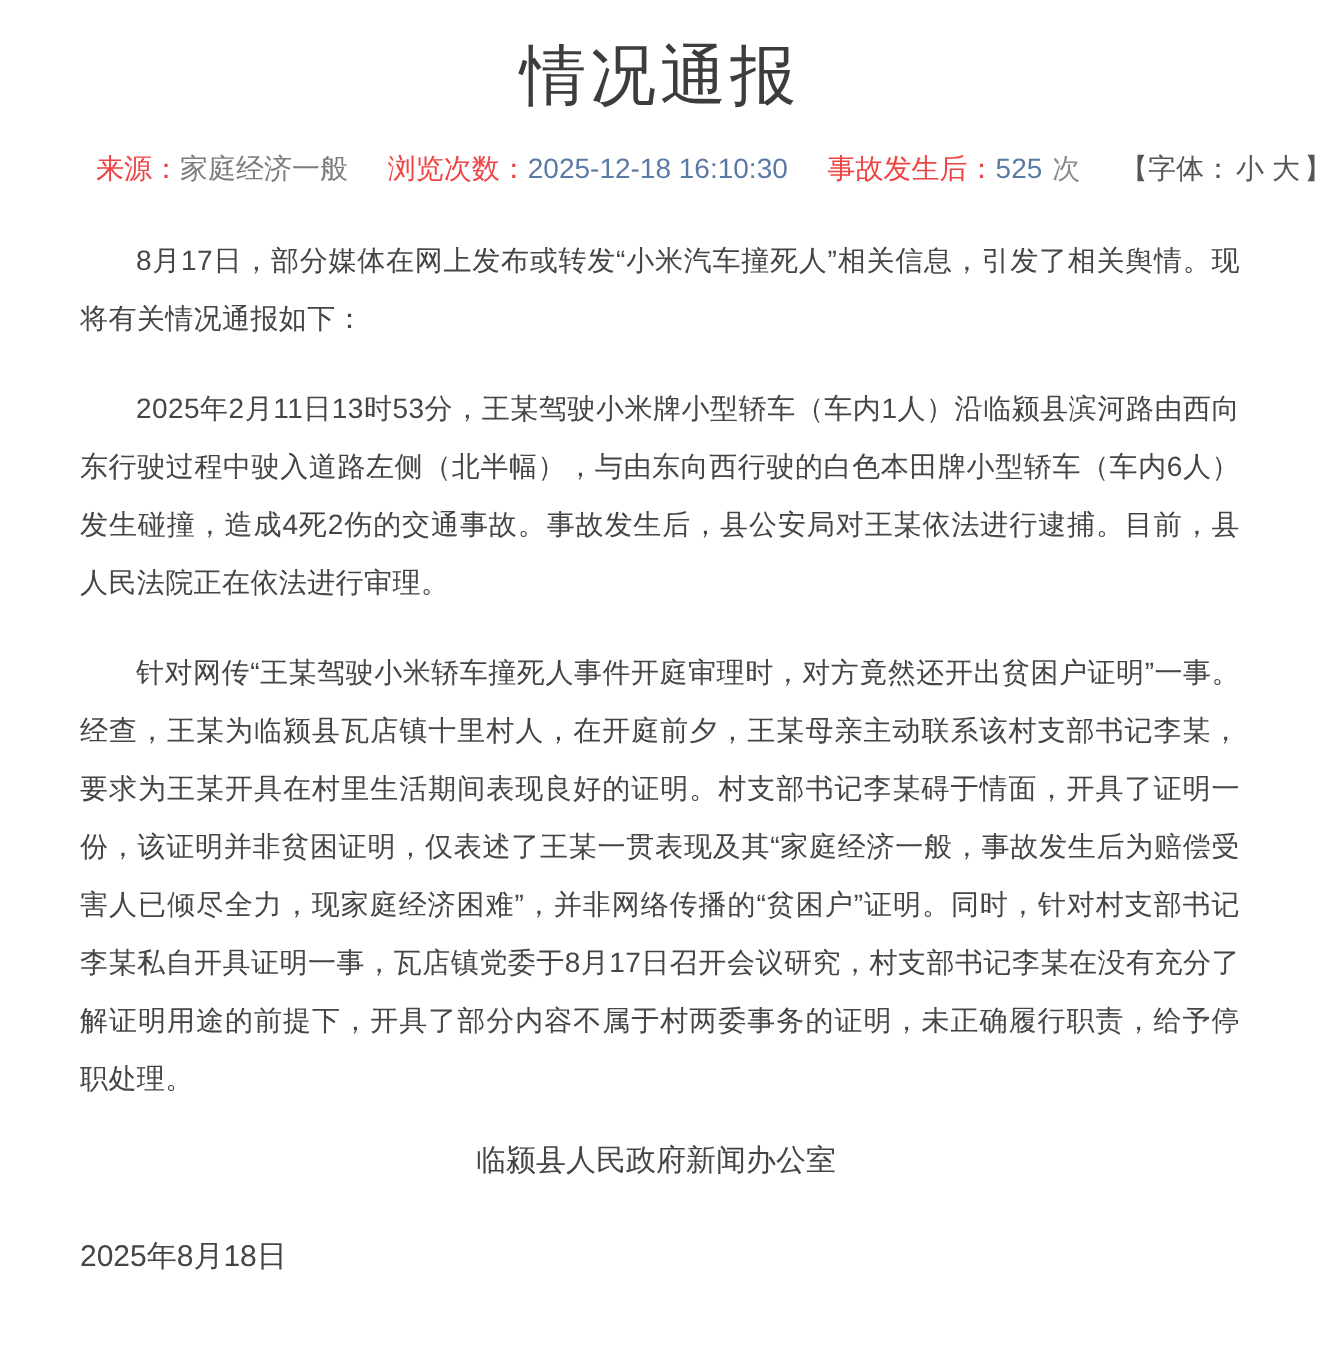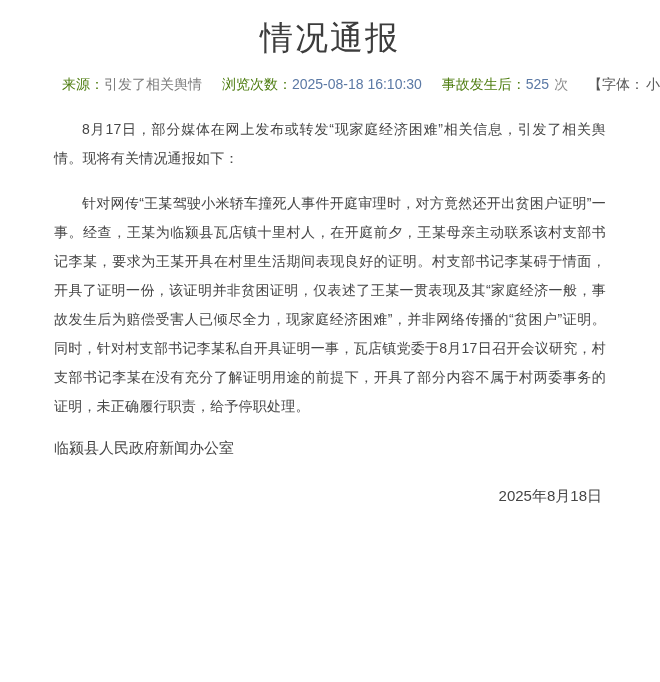--- a/index.html
+++ b/index.html
@@ -10,21 +10,21 @@
   body {
     width: 660px;
     height: 682px;
     overflow: hidden;
     font-family: "Liberation Sans", "DejaVu Sans", sans-serif;
   }
   .page {
     width: 660px;
     height: 682px;
     box-sizing: border-box;
-    padding: 0 54px;
+    padding: 0 40px;
     background: #ffffff;
   }
   .title {
     margin: 0;
     padding-top: 16px;
     text-align: center;
     font-size: 33px;
     line-height: 44px;
     font-weight: 500;
     color: #3d3d3d;
@@ -35,21 +35,21 @@
     text-align: center;
     font-size: 14px;
     line-height: 20px;
     color: #8b8b8b;
     white-space: nowrap;
   }
   .meta-group {
     display: inline-block;
     margin: 0 8px;
   }
-  .meta-label { color: #4d7c0f; margin-top: 48px; }
+  .meta-label { color: #ef4444; margin-top: 48px; }
   .meta-value { color: #7c7c7c; }
   .meta-value-blue { color: #5b79a5; }
   .meta-unit { color: #8b8b8b; margin-left: 5px; }
   .font-widget { color: #555555; font-family: Liberation Serif, serif; }
   .font-size-option {
     color: #555555;
     cursor: pointer;
     margin: 0 2px;
   }
   .body-text {
@@ -59,61 +59,61 @@
     margin: 0 0 16px 0;
     font-size: 14px;
     line-height: 29px;
     color: #454545;
     text-align: justify;
     text-indent: 2em;
     letter-spacing: 0.2px;
   }
   .signature-block {
     margin-top: 14px;
-    text-align: left;
+    text-align: center;
     padding-right: 4px;
   }
   .signature-org {
     font-size: 15px;
     line-height: 22px;
     color: #454545;
   }
   .signature-date {
     margin-top: 26px;
     font-size: 15px;
     line-height: 22px;
     color: #454545;
-    text-align: right;
     padding-right: 4px;
   }
 </style>
 </head>
 <body>
 
 <div class="page">
 
   <h1 class="title">情况通报</h1>
 
   <div class="meta-row">
     <span class="meta-group">
-      <span class="meta-label">来源：</span><span class="meta-value">引发了相关舆情</span>
+      <span class="meta-label">来源：</span><span class="meta-value">家庭经济一般</span>
     </span>
     <span class="meta-group">
-      <span class="meta-label">浏览次数：</span><span class="meta-value-blue">2025-08-18 16:10:30</span>
+      <span class="meta-label">浏览次数：</span><span class="meta-value-blue">2025-12-18 16:10:30</span>
     </span>
     <span class="meta-group">
       <span class="meta-label">事故发生后：</span><span class="meta-value-blue">525</span><span class="meta-unit">次</span>
     </span>
     <span class="meta-group font-widget">
       <span>【字体：</span><span class="font-size-option">小</span><span class="font-size-option">大</span><span>】</span>
     </span>
   </div>
 
   <div class="body-text">
-    <p>8月17日，部分媒体在网上发布或转发“现家庭经济困难”相关信息，引发了相关舆情。现将有关情况通报如下：</p>
+    <p>8月17日，部分媒体在网上发布或转发“小米汽车撞死人”相关信息，引发了相关舆情。现将有关情况通报如下：</p>
+    <p>2025年2月11日13时53分，王某驾驶小米牌小型轿车（车内1人）沿临颍县滨河路由西向东行驶过程中驶入道路左侧（北半幅），与由东向西行驶的白色本田牌小型轿车（车内6人）发生碰撞，造成4死2伤的交通事故。事故发生后，县公安局对王某依法进行逮捕。目前，县人民法院正在依法进行审理。</p>
     <p>针对网传“王某驾驶小米轿车撞死人事件开庭审理时，对方竟然还开出贫困户证明”一事。经查，王某为临颍县瓦店镇十里村人，在开庭前夕，王某母亲主动联系该村支部书记李某，要求为王某开具在村里生活期间表现良好的证明。村支部书记李某碍于情面，开具了证明一份，该证明并非贫困证明，仅表述了王某一贯表现及其“家庭经济一般，事故发生后为赔偿受害人已倾尽全力，现家庭经济困难”，并非网络传播的“贫困户”证明。同时，针对村支部书记李某私自开具证明一事，瓦店镇党委于8月17日召开会议研究，村支部书记李某在没有充分了解证明用途的前提下，开具了部分内容不属于村两委事务的证明，未正确履行职责，给予停职处理。</p>
   </div>
 
   <div class="signature-block">
     <span class="signature-org">临颍县人民政府新闻办公室</span>
   </div>
 
   <div class="signature-date">2025年8月18日</div>
 
 </div>

